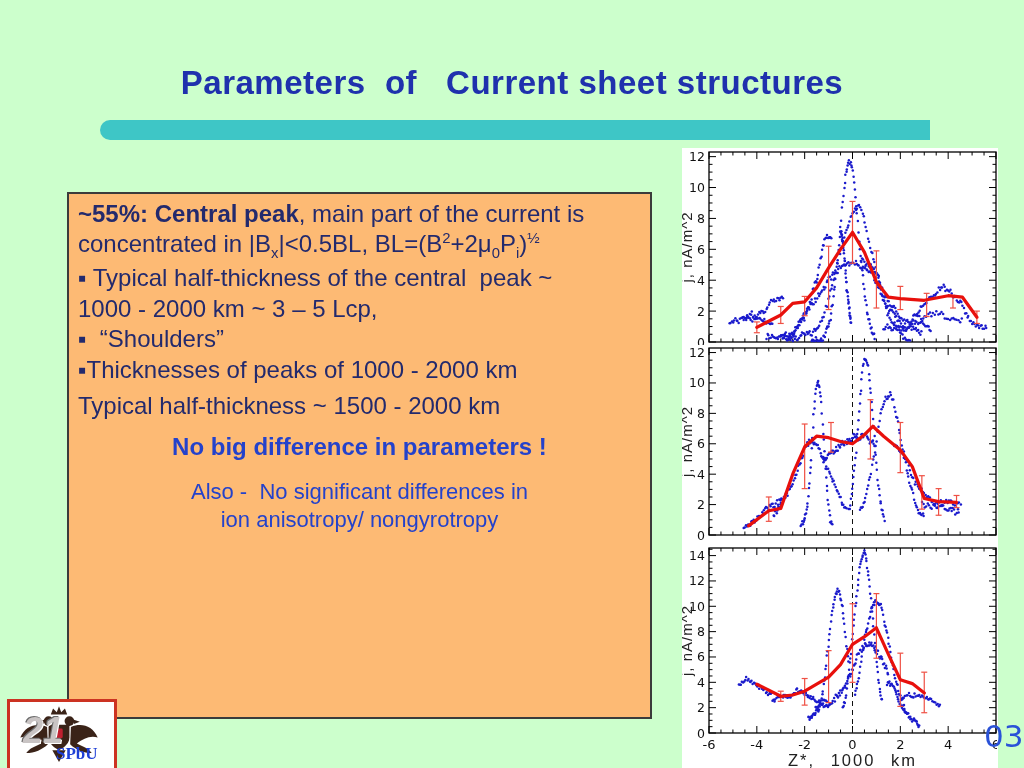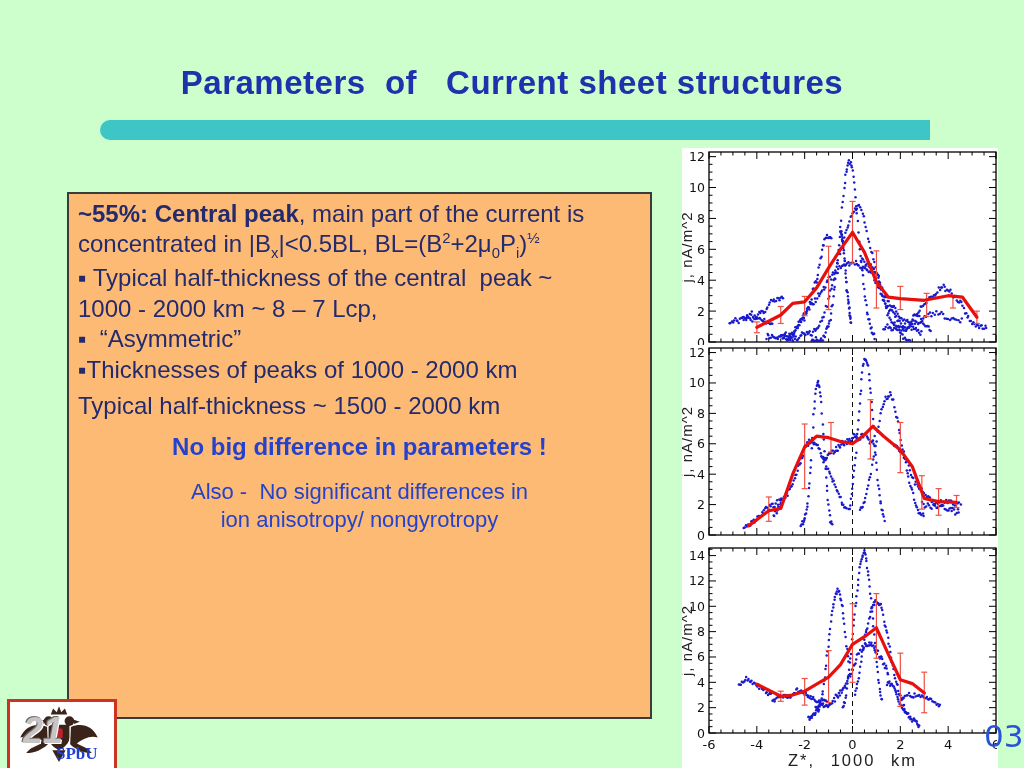--- a/index.html
+++ b/index.html
@@ -50,22 +50,22 @@
 </head>
 <body style="background: rgb(204, 255, 204);">
 
 <div class="title" style="color: rgb(31, 49, 173);">Parameters  of   Current sheet structures</div>
 <div class="bar" style="background: rgb(62, 198, 198);"></div>
 
 <div class="textbox" style="color: rgb(35, 42, 109);">
     <div class="para" style="margin-top: 0px;"><span style="font-weight: bold;">~55%: Central peak</span><span>, main part of the current is
 concentrated in |B</span><span class="sub">x</span><span>|&lt;0.5BL, BL=(B</span><span class="sup">2</span><span>+2μ</span><span class="sub">0</span><span>P</span><span class="sub">i</span><span>)</span><span class="sup">½</span></div>
     <div class="para" style="margin-top: 0px;"><span>▪ Typical half-thickness of the central  peak ~
-1000 - 2000 km ~ 8 – 7 Lcp,</span></div>
-    <div class="para" style="margin-top: 0px;"><span>▪  “Asymmetric”</span></div>
+1000 - 2000 km ~ 3 – 5 Lcp,</span></div>
+    <div class="para" style="margin-top: 0px;"><span>▪  “Shoulders”</span></div>
     <div class="para" style="margin-top: 0px;"><span>▪Thicknesses of peaks of 1000 - 2000 km</span></div>
     <div class="para" style="margin-top: 6px;"><span>Typical half-thickness ~ 1500 - 2000 km</span></div>
     <div class="para center" style="margin-top: 10px; font-weight: bold; color: rgb(36, 66, 203);"><span>No big difference in parameters !</span></div>
     <div class="para center" style="margin-top: 16px; font-size: 22px; font-weight: normal; color: rgb(36, 66, 203);"><span>Also -  No significant differences in
 ion anisotropy/ nongyrotropy</span></div>
   </div>
 
 <div class="charts" id="charts-panel">
     <svg width="315" height="197">
       <rect x="27" y="4" width="287" height="190" fill="#ffffff" stroke="#000000" stroke-width="1.3"></rect>

